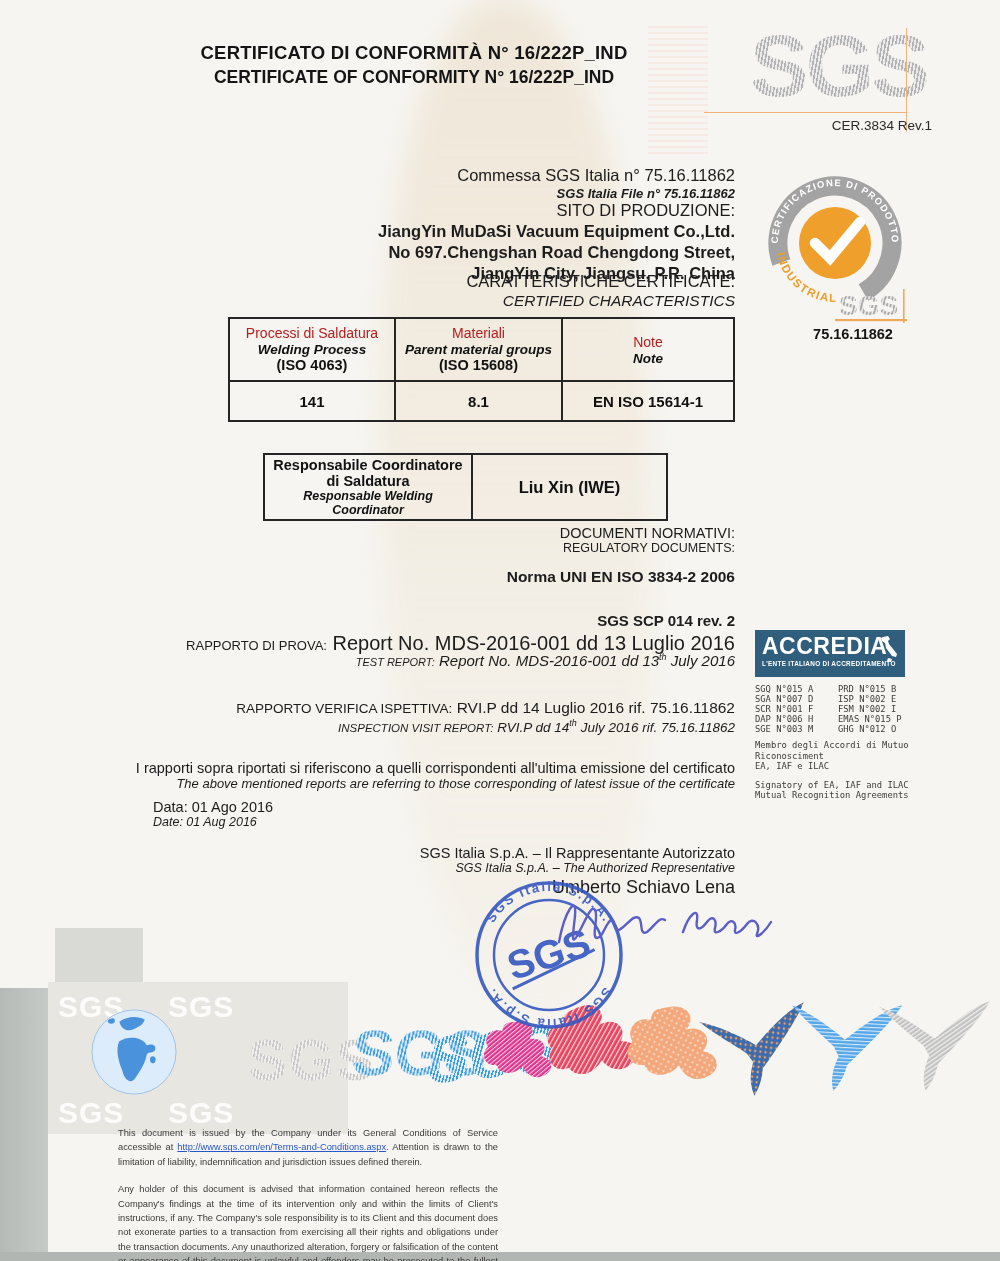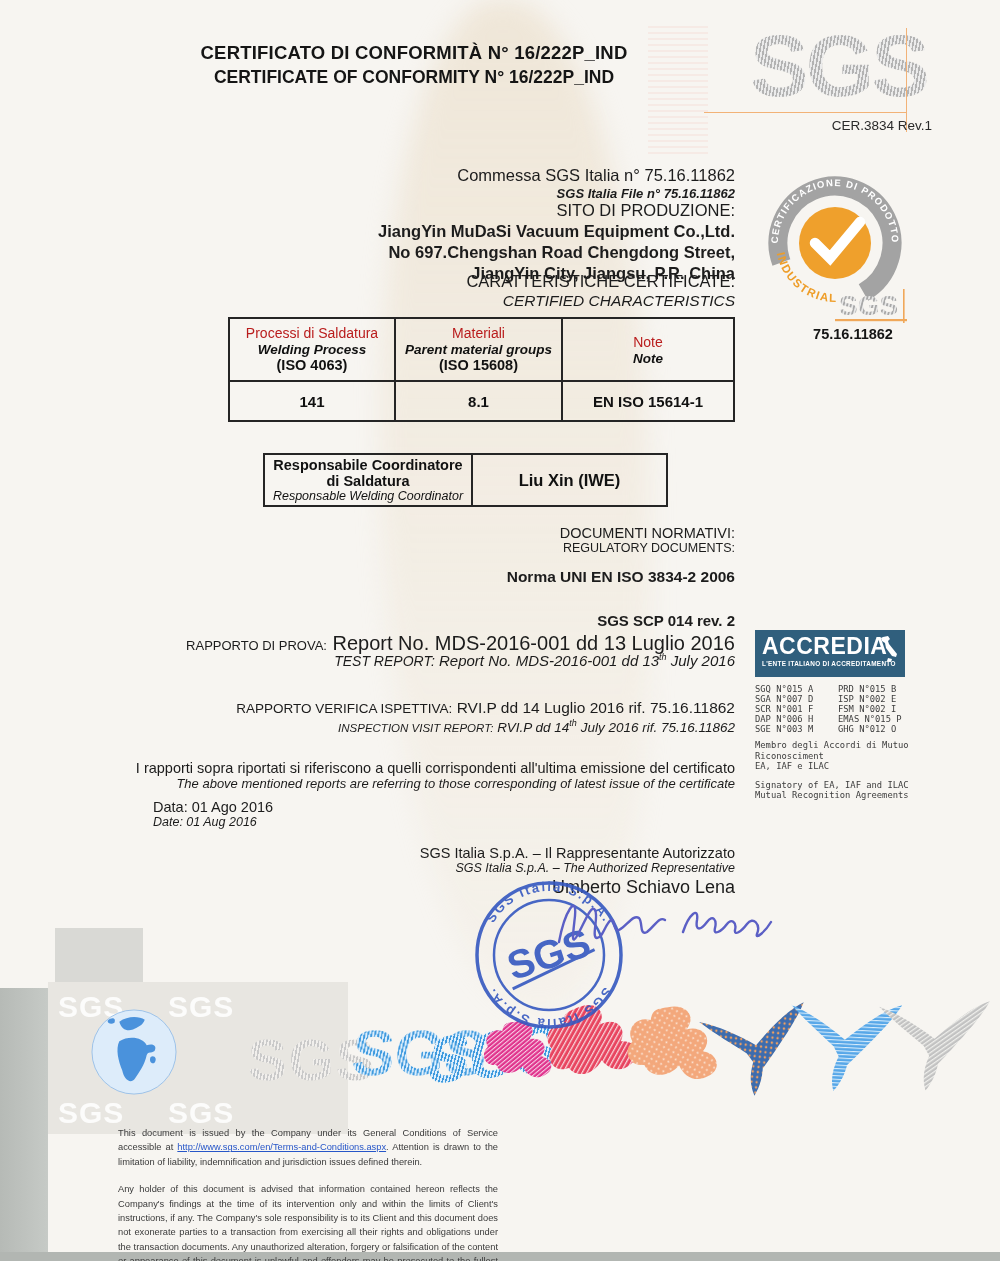--- a/index.html
+++ b/index.html
@@ -48,21 +48,21 @@
   table { border-collapse:collapse; table-layout:fixed; }
   .ptable { left:228px; top:317px; width:497px; }
   .ptable td { border:2px solid #252525; text-align:center; vertical-align:middle; padding:2px 4px; }
   .h-it { font-size:14px; font-weight:normal; line-height:17px; color:#b91c1c; }
   .h-en { font-size:13.5px; font-weight:bold; font-style:italic; line-height:15px; color:#111; }
   .h-iso{ font-size:14.5px; font-weight:bold; line-height:17px; color:#111; }
   .v-cell { font-size:15px; font-weight:bold; color:#111; height:40px; }
   .ctable { left:263px; top:453px; width:403px; }
   .ctable td { border:2px solid #252525; text-align:center; vertical-align:middle; padding:2px 4px; }
   .c-it { font-size:14.5px; font-weight:bold; line-height:16px; color:#111; }
-  .c-en { font-size:12.5px; font-weight:normal; font-style:italic; line-height:14px; color:#111; }
+  .c-en { font-size:12.5px; font-weight:bold; font-style:italic; line-height:14px; color:#111; }
   .c-val{ font-size:16.5px; font-weight:bold; color:#111; }
 
   
   .accredia-box { left:755px; top:630px; width:150px; height:47px; background:#305f7d; color:#fff; padding:3px 6px 2px 7px; }
   .accredia-name { font-size:23px; font-weight:bold; letter-spacing:.5px; line-height:26px; }
   .accredia-tag  { font-size:6.4px; font-weight:bold; letter-spacing:.3px; margin-top:1px; }
   .accredia-italy { position:absolute; right:6px; top:6px; }
   .codes { left:755px; top:684px; width:166px; display:flex; font-family:"DejaVu Sans Mono", monospace;
            font-size:8.8px; line-height:10px; color:#3c3c3c;align-items:flex-end; }
   .codes > div { width:83px; }
@@ -223,21 +223,21 @@
     <div style="font-size:14.5px">DOCUMENTI NORMATIVI:</div>
     <div style="font-size:12.5px">REGULATORY DOCUMENTS:</div>
   </div>
   <div class="r-block t-b" style="top:568px;font-size:15.5px">Norma UNI EN ISO 3834-2 2006</div>
 
   <div class="r-block t-b" style="top:612px;font-size:15px">SGS SCP 014 rev. 2</div>
   <div class="r-block" style="top:632px">
     <span class="small-caps-label">RAPPORTO DI PROVA:</span><span style="font-size:20px"> Report No. MDS-2016-001 dd 13 Luglio 2016</span>
   </div>
   <div class="r-block t-i" style="top:652px">
-    <span style="font-size:14px">TEST REPORT:</span><span style="font-size:15px"> Report No. MDS-2016-001 dd 13</span><sup>th</sup><span style="font-size:15px"> July 2016</span>
+    <span style="font-size:11px">TEST REPORT:</span><span style="font-size:15px"> Report No. MDS-2016-001 dd 13</span><sup>th</sup><span style="font-size:15px"> July 2016</span>
   </div>
 
   <div class="abs accredia-box">
     <div class="accredia-name">ACCREDIA</div>
     <div class="accredia-tag">L'ENTE ITALIANO DI ACCREDITAMENTO</div>
     <svg class="accredia-italy" width="20" height="28" viewBox="0 0 20 28">
       <path d="M4 1 L9 0 L11 3 L9 5 L10 8 L14 13 L18 18 L17 21 L13 20 L10 16 L7 12 L6 7 L3 5 L2 2 Z" fill="#fff"></path>
       <path d="M9 22 L13 23 L12 26 L8 25 Z" fill="#fff"></path>
       <path d="M3 14 L5 13 L6 17 L4 18 Z" fill="#fff"></path>
     </svg>

